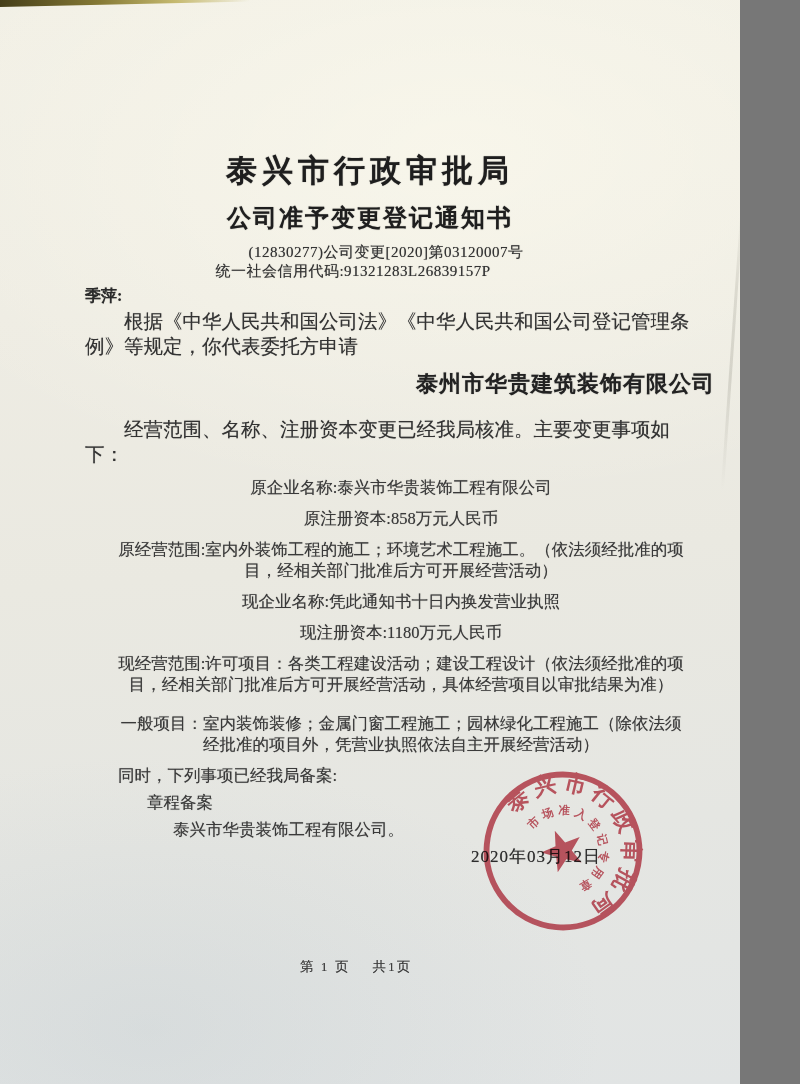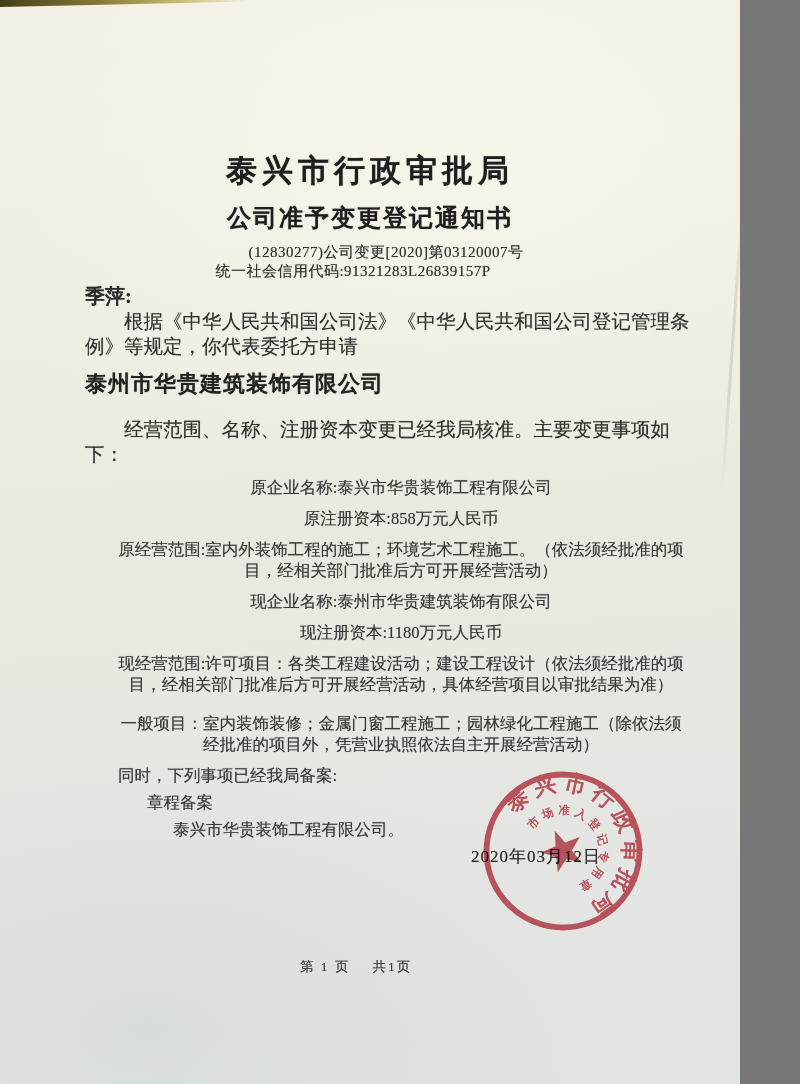--- a/index.html
+++ b/index.html
@@ -27,24 +27,24 @@
       font-weight:bold;text-shadow:0 0 1px rgba(30,30,30,0.55);}
   .issuer{top:150px;font-size:31px;letter-spacing:5px;}
   .doc-title{top:202px;font-size:24px;letter-spacing:2px;}
   .sub{position:absolute;left:16px;width:100%;text-align:center;color:#333;
        text-shadow:0 0 0.7px rgba(50,50,50,0.6);}
   .doc-number{top:243px;font-size:15px;letter-spacing:0.5px;}
   .credit-code{top:262px;font-size:15px;letter-spacing:0.5px;transform:translateX(-33px);}
   .body{position:absolute;left:85px;top:283px;width:630px;
         text-shadow:0 0 0.7px rgba(55,55,55,0.55);}
   .body p{margin:0;}
-  .addressee{font-size:20px;font-weight:bold;line-height:26px;color:#2b2b2b;}
+  .addressee{font-size:16px;font-weight:bold;line-height:26px;color:#2b2b2b;}
   .p-big{font-size:19.5px;line-height:25px;text-indent:2em;width:608px;
          word-break:break-all;color:#333;}
-  .company{margin-top:12px !important;text-align:left;font-family:"Liberation Sans","DejaVu Sans",sans-serif;
+  .company{margin-top:12px !important;text-align:right;font-family:"Liberation Sans","DejaVu Sans",sans-serif;
            font-weight:bold;font-size:22px;line-height:26px;letter-spacing:1px;color:#222;
            text-shadow:0 0 1px rgba(30,30,30,0.5);}
   .p-approval{margin-top:20px !important;}
   .items{margin:10px 0 0 33px;width:566px;text-align:center;}
   .items p{margin:0 0 10px;font-size:16.5px;line-height:21px;word-break:break-all;}
   .items p:nth-child(7){margin-top:18px;}
   .filing-intro{margin:10px 0 0 33px !important;font-size:16.5px;line-height:21px;}
   .filing-item{margin:6px 0 0 62px !important;font-size:16.5px;line-height:21px;}
   .instruction{margin:6px 0 0 88px !important;font-size:16.5px;line-height:21px;}
   .issue-date{position:absolute;left:471px;top:845px;font-size:17px;letter-spacing:1px;color:#2d2d2d;
@@ -72,21 +72,21 @@
 
   <div class="body">
     <p class="addressee">季萍:</p>
     <p class="p-big">根据《中华人民共和国公司法》《中华人民共和国公司登记管理条例》等规定，你代表委托方申请</p>
     <p class="company">泰州市华贵建筑装饰有限公司</p>
     <p class="p-big p-approval">经营范围、名称、注册资本变更已经我局核准。主要变更事项如下：</p>
     <div class="items">
         <p>原企业名称:泰兴市华贵装饰工程有限公司</p>
         <p>原注册资本:858万元人民币</p>
         <p>原经营范围:室内外装饰工程的施工；环境艺术工程施工。（依法须经批准的项目，经相关部门批准后方可开展经营活动）</p>
-        <p>现企业名称:泰州市华贵建筑装饰有限公司</p>
+        <p>现企业名称:凭此通知书十日内换发营业执照</p>
         <p>现注册资本:1180万元人民币</p>
         <p>现经营范围:许可项目：各类工程建设活动；建设工程设计（依法须经批准的项目，经相关部门批准后方可开展经营活动，具体经营项目以审批结果为准）</p>
         <p>一般项目：室内装饰装修；金属门窗工程施工；园林绿化工程施工（除依法须经批准的项目外，凭营业执照依法自主开展经营活动）</p>
       </div>
     <p class="filing-intro">同时，下列事项已经我局备案:</p>
     <p class="filing-item">章程备案</p>
     <p class="instruction">泰兴市华贵装饰工程有限公司。</p>
   </div>
 
   <div class="issue-date">2020年03月12日</div>

